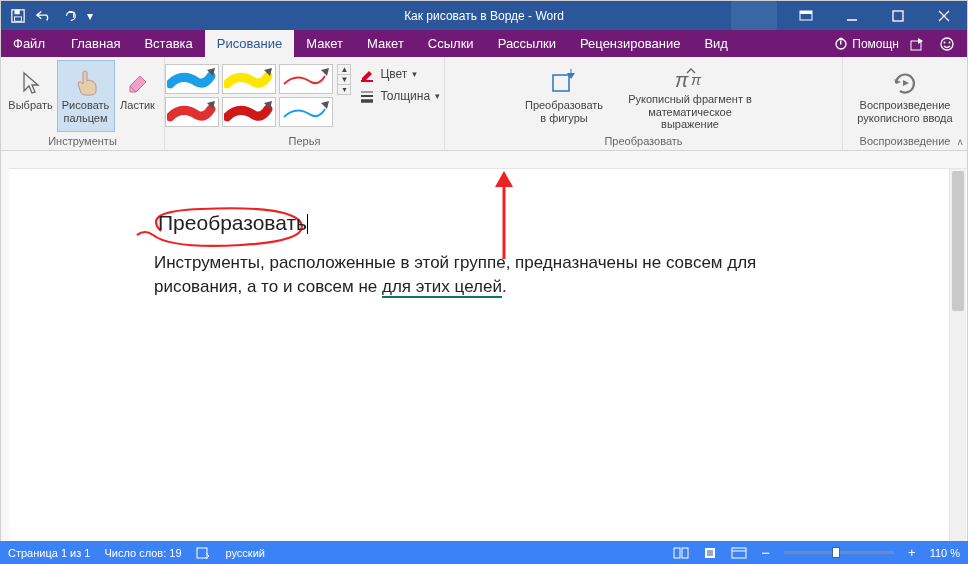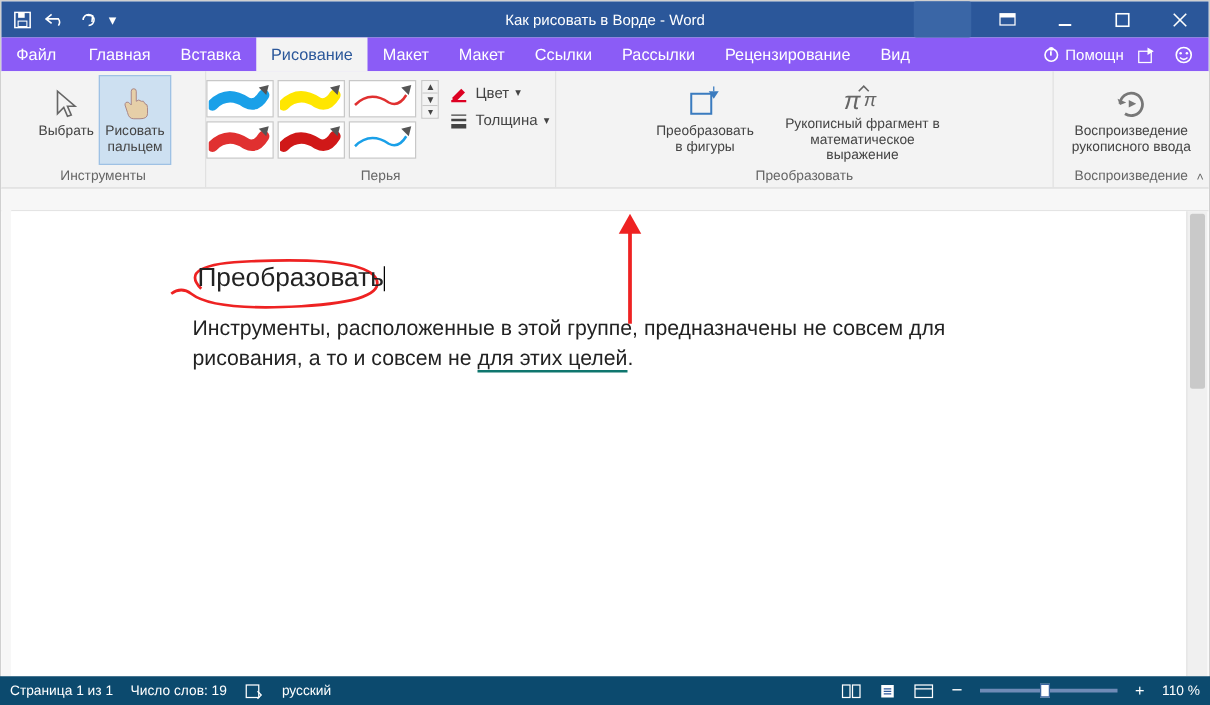--- a/index.html
+++ b/index.html
@@ -4,21 +4,21 @@
 <style>
   * { box-sizing: border-box; margin: 0; padding: 0; font-family: "Segoe UI", Tahoma, sans-serif; }
   body { background: #fff; width: 968px; height: 564px; overflow: hidden; border: 1px solid #d0d0d0; }
   .titlebar { height: 29px; background: #2b579a; color: #fff; display: flex; align-items: center; font-size: 12px; }
   .qat { display:flex; align-items:center; gap:10px; padding-left:10px; }
   .qat svg { display:block; }
   .title-center { position:absolute; left:0; right:0; text-align:center; pointer-events:none; font-size:12px; color:#fff; }
   .win-controls { margin-left:auto; display:flex; align-items:center; }
   .win-controls > div { width:46px; height:29px; display:flex; align-items:center; justify-content:center; }
   .account-box { width:80px; height:18px; background:#3a66a6; margin-right:6px; border-radius:2px; }
-  .menubar { height: 27px; background:#8b5cf6; color:#fff; display:flex; align-items:stretch; font-size:13px; }
+  .menubar { height: 27px; background:#701a75; color:#fff; display:flex; align-items:stretch; font-size:13px; }
   .tab { padding:0 12px; display:flex; align-items:center; cursor:pointer; }
   .tab.active { background:#f3f3f3; color:#2b579a; }
   .tab.file { padding-right:14px; }
   .help-area { margin-left:auto; display:flex; align-items:center; gap:6px; padding-right:8px; font-size:12px; }
   .share-ico, .face-ico { width:24px; height:24px; display:flex; align-items:center; justify-content:center; }
   .ribbon { height:94px; background:#f3f3f3; border-bottom:1px solid #d4d4d4; display:flex; position:relative; font-size:11px; color:#444; }
   .group { display:flex; flex-direction:column; align-items:center; border-right:1px solid #e1e1e1; padding:3px 3px 0 3px; }
   .group-body { flex:1; display:flex; align-items:flex-start; gap:1px; }
   .group-label { font-size:11px; color:#666; padding:1px 0 3px 0; }
   .big-btn { width:58px; display:flex; flex-direction:column; align-items:center; justify-content:flex-start; padding-top:6px; text-align:center; line-height:1.15; font-size:11px; cursor:pointer; height:72px; border:1px solid transparent; }
@@ -40,21 +40,21 @@
   .vscroll { position:absolute; right:1px; top:18px; width:17px; bottom:0; background:#f0f0f0; border-left:1px solid #e4e4e4; }
   .vthumb { position:absolute; left:2px; right:2px; top:2px; height:140px; background:#c9c9c9; border-radius:2px; }
   .hruler-left { position:absolute; left:0; top:0; width:8px; bottom:0; background:#f7f7f7; }
   .doc-content { position:absolute; left:145px; top:18px; right:80px; font-family: Cambria, Georgia, serif; color:#222; }
   .heading { font-size:21px; padding:24px 0 6px 4px; position:relative; display:inline-block; }
   .red-circle { position:absolute; left:122px; top:32px; width:180px; height:48px; pointer-events:none; }
   .body-text { font-size:17px; line-height:1.4; padding-top:10px; max-width:640px; }
   .underline-red { border-bottom:2px solid #0f766e; }
   .cursor-caret { display:inline-block; width:1px; height:20px; background:#000; vertical-align:middle; }
   .arrow-annot { position:absolute; left:480px; top:0; width:30px; height:96px; pointer-events:none; }
-  .statusbar { position:absolute; bottom:0; left:0; right:0; height:23px; background:#0c4a6e; color:#fff; font-size:11px; display:flex; align-items:center; padding:0 8px; gap:14px; }
+  .statusbar { position:absolute; bottom:0; left:0; right:0; height:23px; background:#3b82f6; color:#fff; font-size:11px; display:flex; align-items:center; padding:0 8px; gap:14px; }
   .statusbar .spacer { flex:1; }
   .zoom-slider { width:110px; height:3px; background:#6f8bb7; position:relative; }
   .zoom-slider .thumb { position:absolute; left:48px; top:-4px; width:8px; height:11px; background:#fff; border:1px solid #3b65a0; }
   .status-ico { display:flex; align-items:center; }
 </style>
 </head>
 <body>
 
 <div class="titlebar">
   <div class="qat">
@@ -156,20 +156,29 @@
         <span>Выбрать</span>
       </div>
       <div class="big-btn selected" style="width:58px;">
         <div class="ico">
           <svg width="26" height="28">
               <path d="M10 4 Q10 2 12 2 Q14 2 14 4 V12 Q16 10 18 12 Q20 11 21 14 Q23 14 23 17 V22 Q23 26 17 26 H12 Q8 26 7 21 L5 15 Q5 12 8 13 L10 15 Z" fill="#e6cfa8" stroke="#a88" stroke-width="0.8"></path>
             </svg>
         </div>
         <span>Рисовать пальцем</span>
       </div>
+      <div class="big-btn" style="width:44px;">
+        <div class="ico">
+          <svg width="24" height="22">
+              <path d="M4 14 L14 4 L20 10 L10 20 L4 20 Z" fill="#f4a0c4" stroke="#d070a0"></path>
+              <path d="M4 14 L10 20" stroke="#d070a0"></path>
+            </svg>
+        </div>
+        <span>Ластик</span>
+      </div>
     </div>
     <div class="group-label">Инструменты</div>
   </div>
 
   <div class="group" style="width:280px;">
     <div class="group-body">
       <div class="pen-gallery">
         <div class="pen-swatch">
             <svg width="50" height="26">
               <path d="M3 18 Q15 6 30 16 Q38 20 44 10" stroke="#1aa0e8" stroke-width="9" fill="none" stroke-linecap="round"></path>

